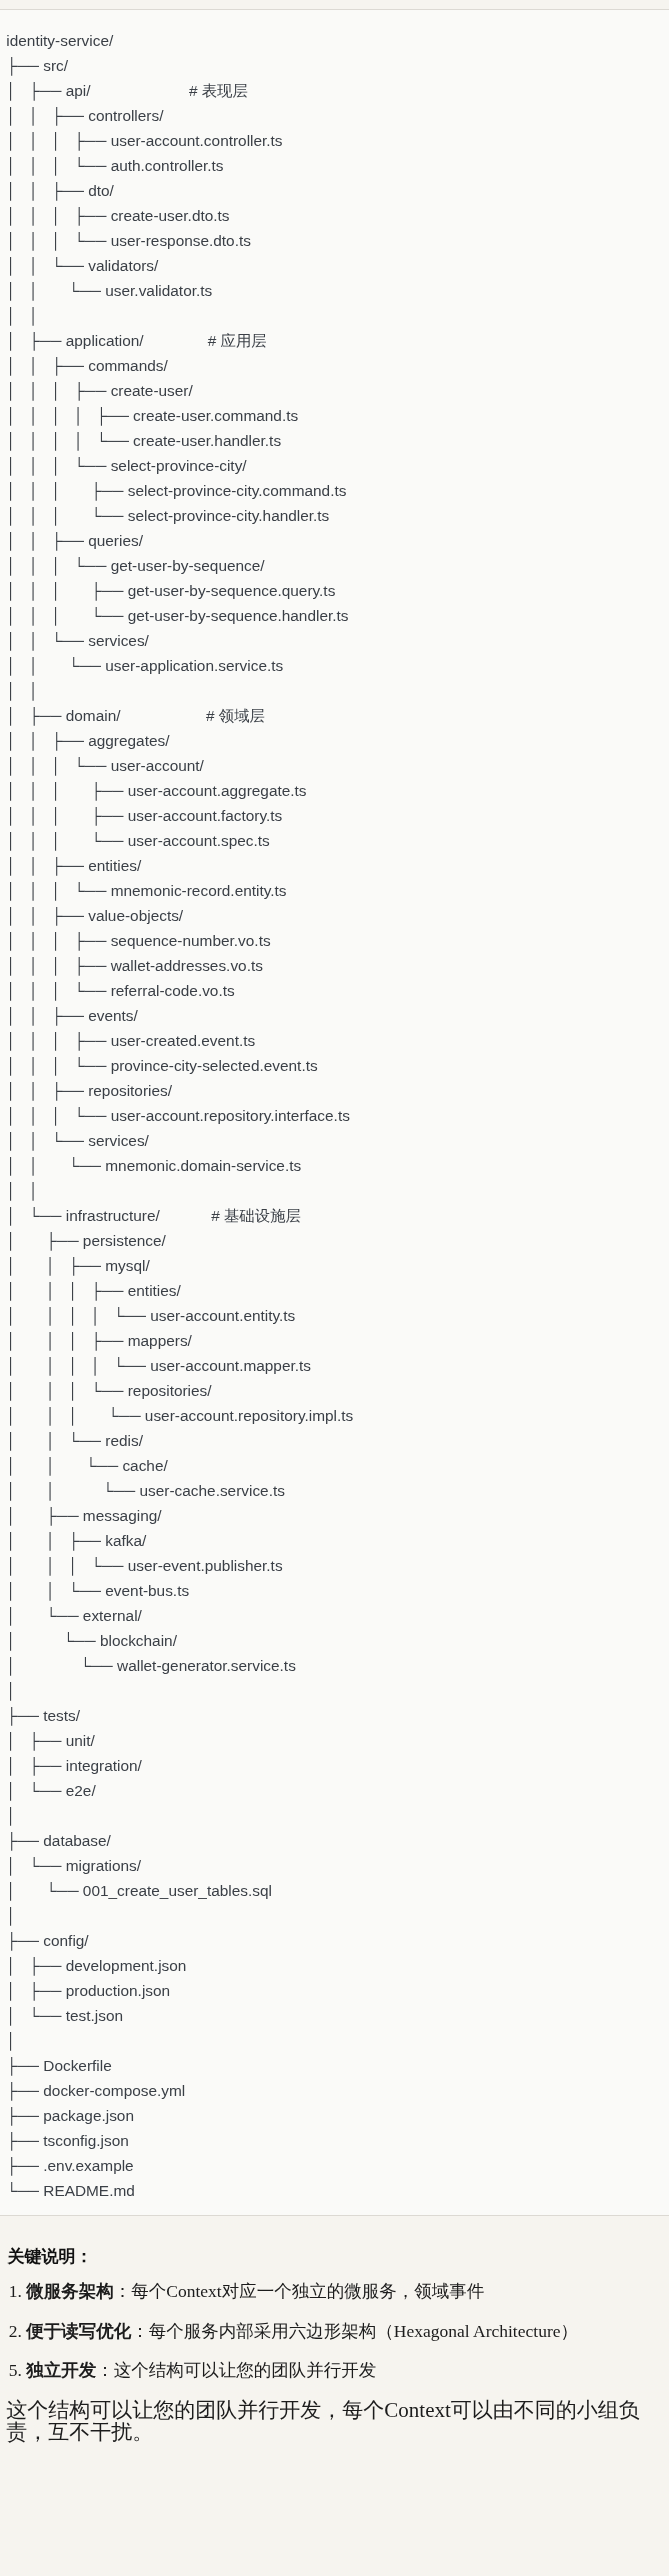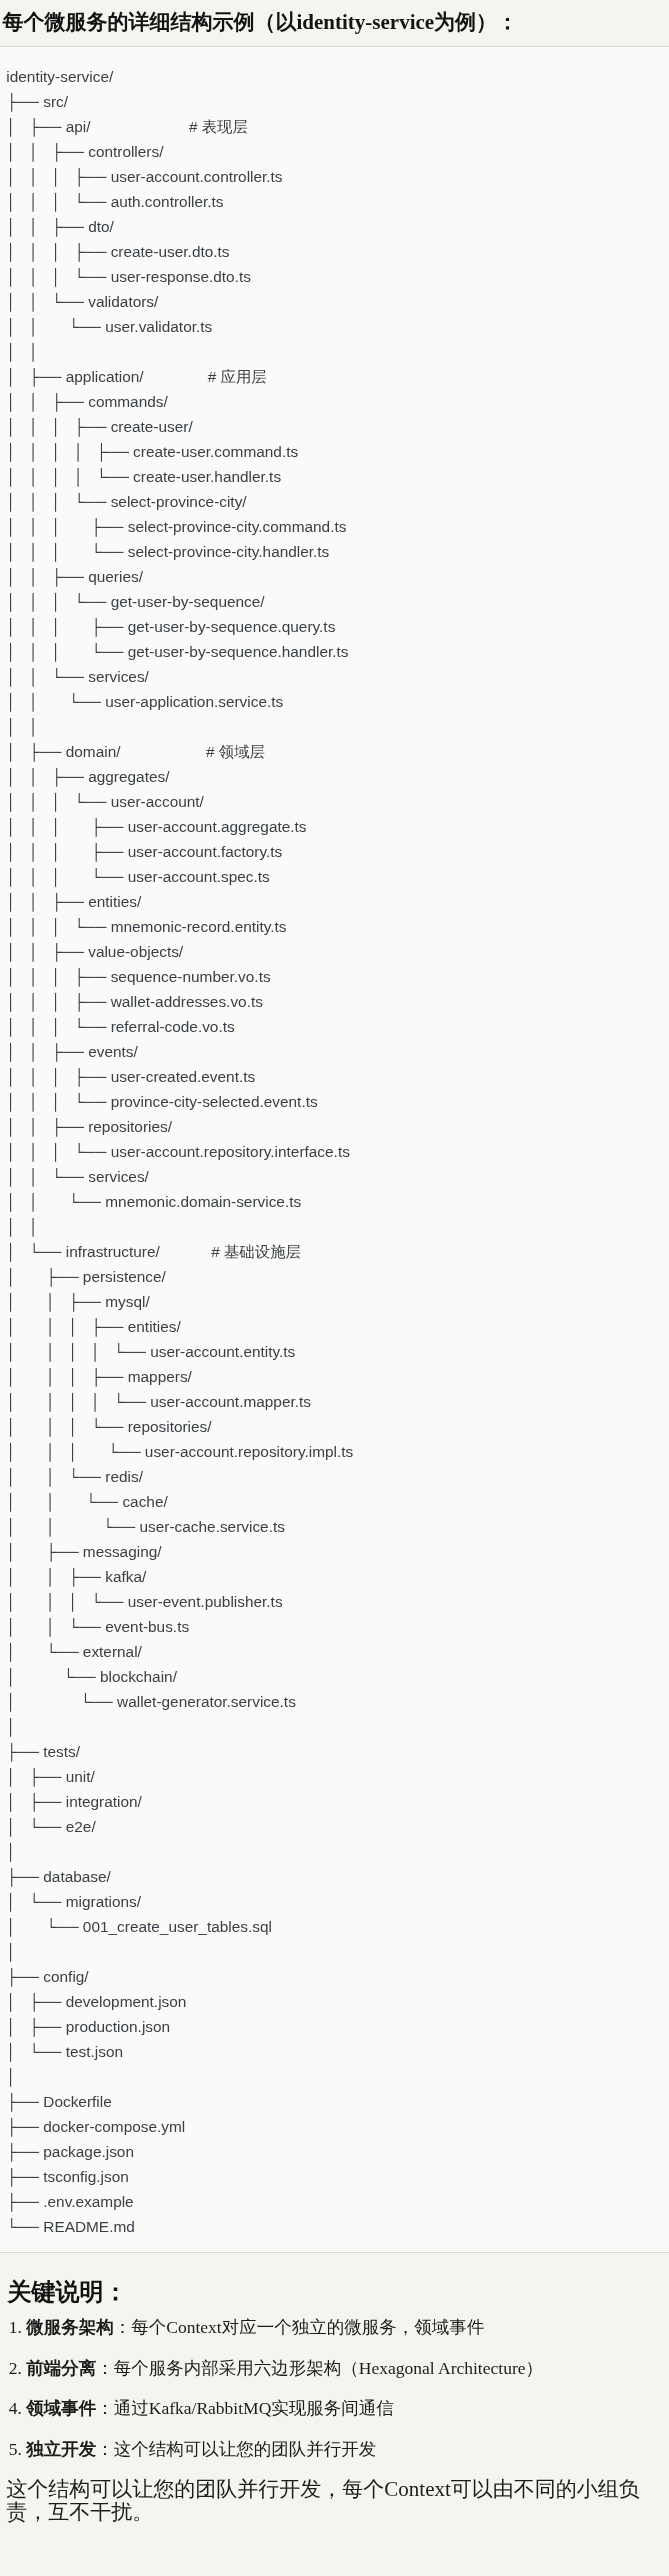--- a/index.html
+++ b/index.html
@@ -22,39 +22,38 @@
     border-bottom:1.3px solid var(--border);
     padding:17.5px 6.3px 12.5px 6.3px;
     font-family:Liberation Sans, sans-serif;
     font-size:15.4px;line-height:25px;
     color:var(--code-text);
     white-space:pre;overflow:hidden;
   }
   .notes{padding:0 5px;}
   .notes-heading{
     margin:27.5px 0 11.3px 2.5px;
-    font-weight:bold;font-size:24px;line-height:25px;color:#111;
+    font-weight:bold;font-size:17px;line-height:25px;color:#111;
   }
   .note-item{
     margin:0 0 17px 3.8px;
     font-size:17.5px;line-height:22.5px;color:#1c1c1c;
   }
   .note-item .num{margin-right:4.4px;}
-  .note-item .term{font-weight:bold;font-family:Liberation Mono, monospace;}
+  .note-item .term{font-weight:bold;font-family:Liberation Sans, sans-serif;}
   .closing{
     margin:3.8px 0 0 1.3px;
     font-size:21px;line-height:22.5px;color:#1c1c1c;
   }
 </style>
 </head>
 <body>
 
 <div class="doc">
 
-  <h4 class="title">每个微服务的详细结构示例（以identity-service为例）：</h4>
 
   <pre class="code">identity-service/
 ├── src/
 │   ├── api/                       # 表现层
 │   │   ├── controllers/
 │   │   │   ├── user-account.controller.ts
 │   │   │   └── auth.controller.ts
 │   │   ├── dto/
 │   │   │   ├── create-user.dto.ts
 │   │   │   └── user-response.dto.ts
@@ -135,24 +134,23 @@
 ├── package.json
 ├── tsconfig.json
 ├── .env.example
 └── README.md</pre>
 
   <div class="notes">
     <p class="notes-heading">关键说明：</p>
 
     <p class="note-item"><span class="num">1.</span><span class="term">微服务架构</span><span class="desc">：每个Context对应一个独立的微服务，领域事件</span></p>
 
-    <p class="note-item"><span class="num">2.</span><span class="term">前端分离</span><span class="desc">：每个服务内部采用六边形架构（Hexagonal Architecture）</span></p>
+    <p class="note-item"><span class="num">2.</span><span class="term">便于读写优化</span><span class="desc">：每个服务内部采用六边形架构（Hexagonal Architecture）</span></p>
 
 
-    <p class="note-item"><span class="num">4.</span><span class="term">领域事件</span><span class="desc">：通过Kafka/RabbitMQ实现服务间通信</span></p>
 
     <p class="note-item"><span class="num">5.</span><span class="term">独立开发</span><span class="desc">：这个结构可以让您的团队并行开发</span></p>
 
 
     <p class="closing">这个结构可以让您的团队并行开发，每个Context可以由不同的小组负责，互不干扰。</p>
   </div>
 
 </div>
 
 

